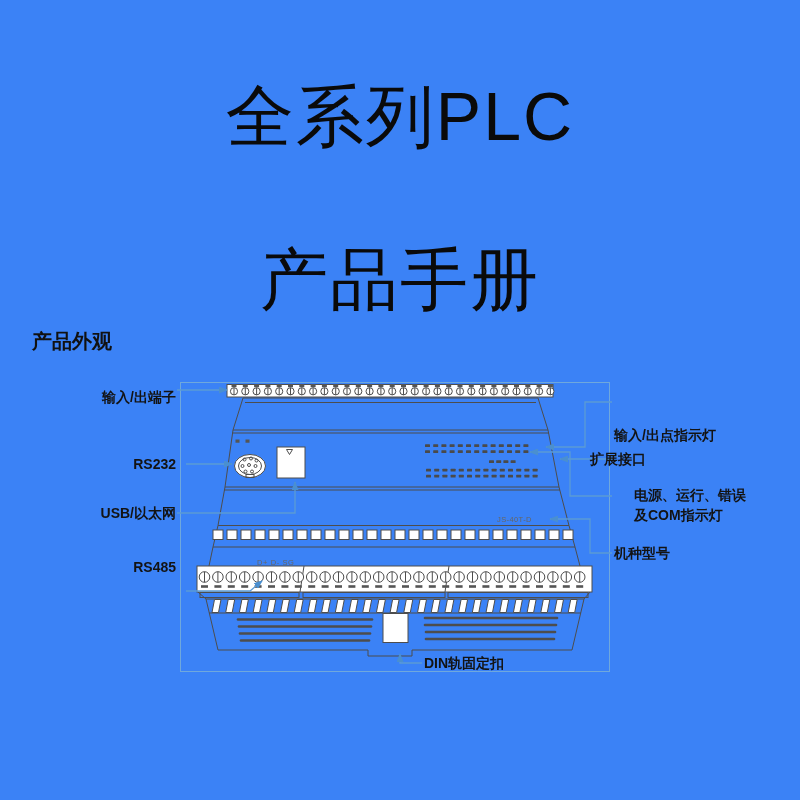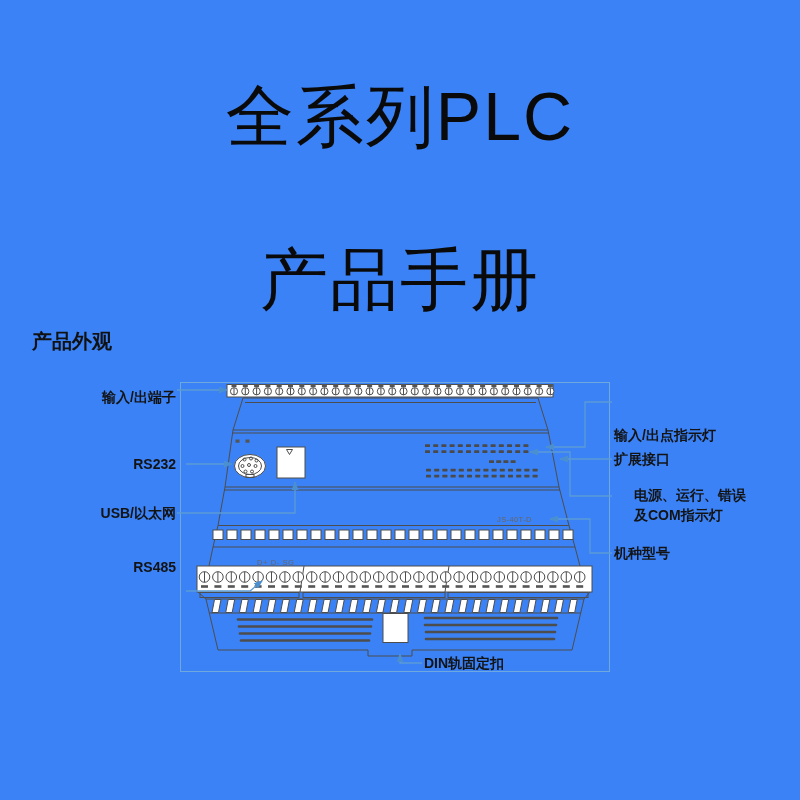--- a/index.html
+++ b/index.html
@@ -310,21 +310,21 @@
       <polyline points="422,663 400,663 400,654" marker-end="url(#arrow)"></polyline>
     </g>
   </svg>
 
   <div class="lbl left" style="right:624px;top:388px;">输入/出端子</div>
   <div class="lbl left" style="right:624px;top:455px;text-align:center;">RS232</div>
   <div class="lbl left" style="right:624px;top:504px;">USB/以太网</div>
   <div class="lbl left" style="right:624px;top:558px;">RS485</div>
 
   <div class="lbl right" style="left:614px;top:393px;margin-top:33px;">输入/出点指示灯</div>
-  <div class="lbl right" style="left:614px;top:450px;">扩展接口</div>
+  <div class="lbl right" style="left:590px;top:450px;">扩展接口</div>
   <div class="lbl right power" style="left:634px;top:485px;">
     <div>电源、运行、错误</div>
     <div>及COM指示灯</div>
   </div>
   <div class="lbl right" style="left:614px;top:544px;">机种型号</div>
   <div class="lbl right" style="left:424px;top:654px;text-align:right;">DIN轨固定扣</div>
 
 </div>
 
 </body></html>

